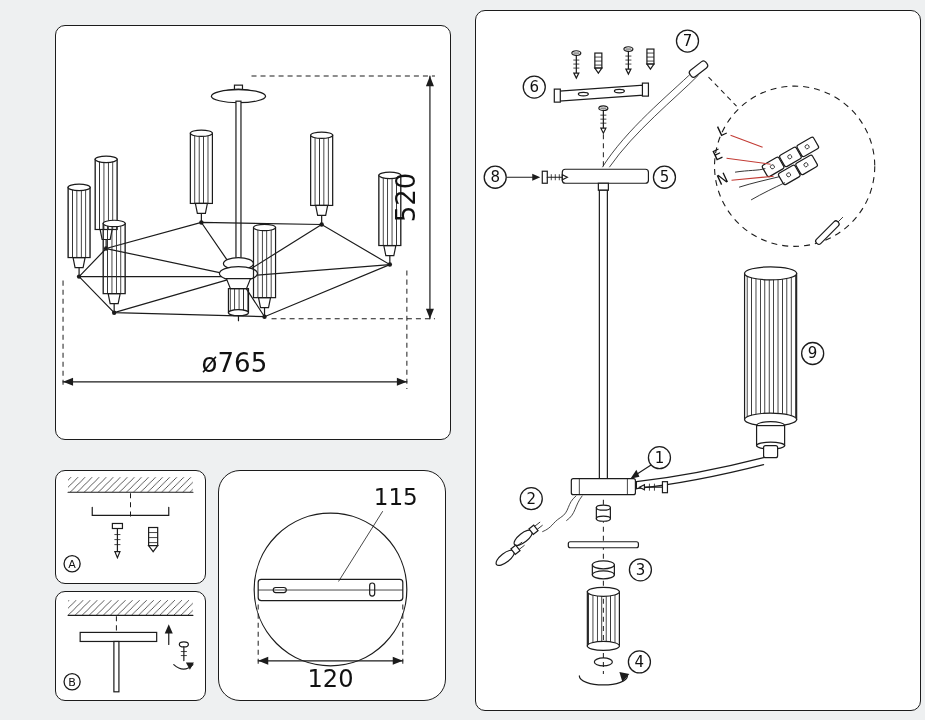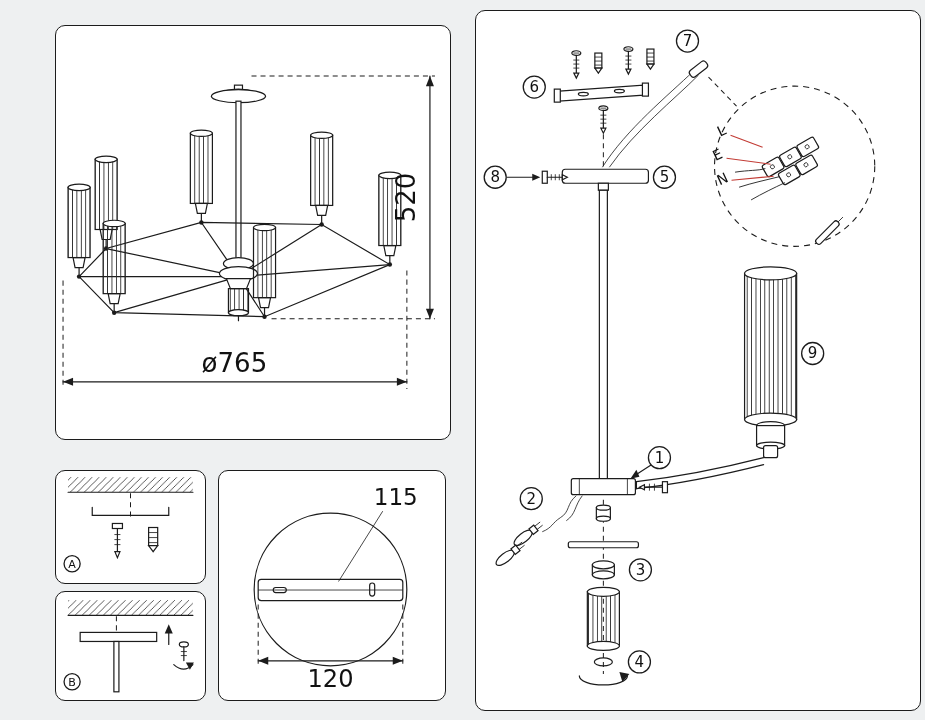--- a/index.html
+++ b/index.html
@@ -14,21 +14,21 @@
     position:absolute;
     background:#fff;
     border:1.5px solid #1c1c1c;
     border-radius:10px;
     overflow:hidden;
   }
   .panel svg { display:block; width:100%; height:100%; font-family:"DejaVu Sans", sans-serif; }
   #p-chandelier { left:55px;  top:25px;  width:396px; height:415px; }
   #p-a         { left:55px;  top:470px; width:151px; height:114px; }
   #p-b         { left:55px;  top:591px; width:151px; height:110px; }
-  #p-canopy    { left:218px; top:470px; width:228px; height:231px; }
+  #p-canopy    { left:218px; top:470px; width:228px; height:231px;border-radius:22px; }
   #p-assembly  { left:475px; top:10px;  width:446px; height:701px; }
 
   .ln      { stroke:#1c1c1c; stroke-width:1.2; fill:none; stroke-linecap:round; }
   .ln-thin { stroke:#1c1c1c; stroke-width:0.8; fill:none; }
   .fillw   { fill:#ffffff; stroke:#1c1c1c; stroke-width:1.2; }
   .dash    { stroke:#1c1c1c; stroke-width:1; fill:none; stroke-dasharray:5 4; }
   .dashc   { stroke:#1c1c1c; stroke-width:1.1; fill:none; stroke-dasharray:6 5; }
   .arrh    { fill:#1c1c1c; stroke:none; }
   .redln   { stroke:#c23b34; stroke-width:1.1; fill:none; }
   .dim-text     { font-size:26px; fill:#111; }

